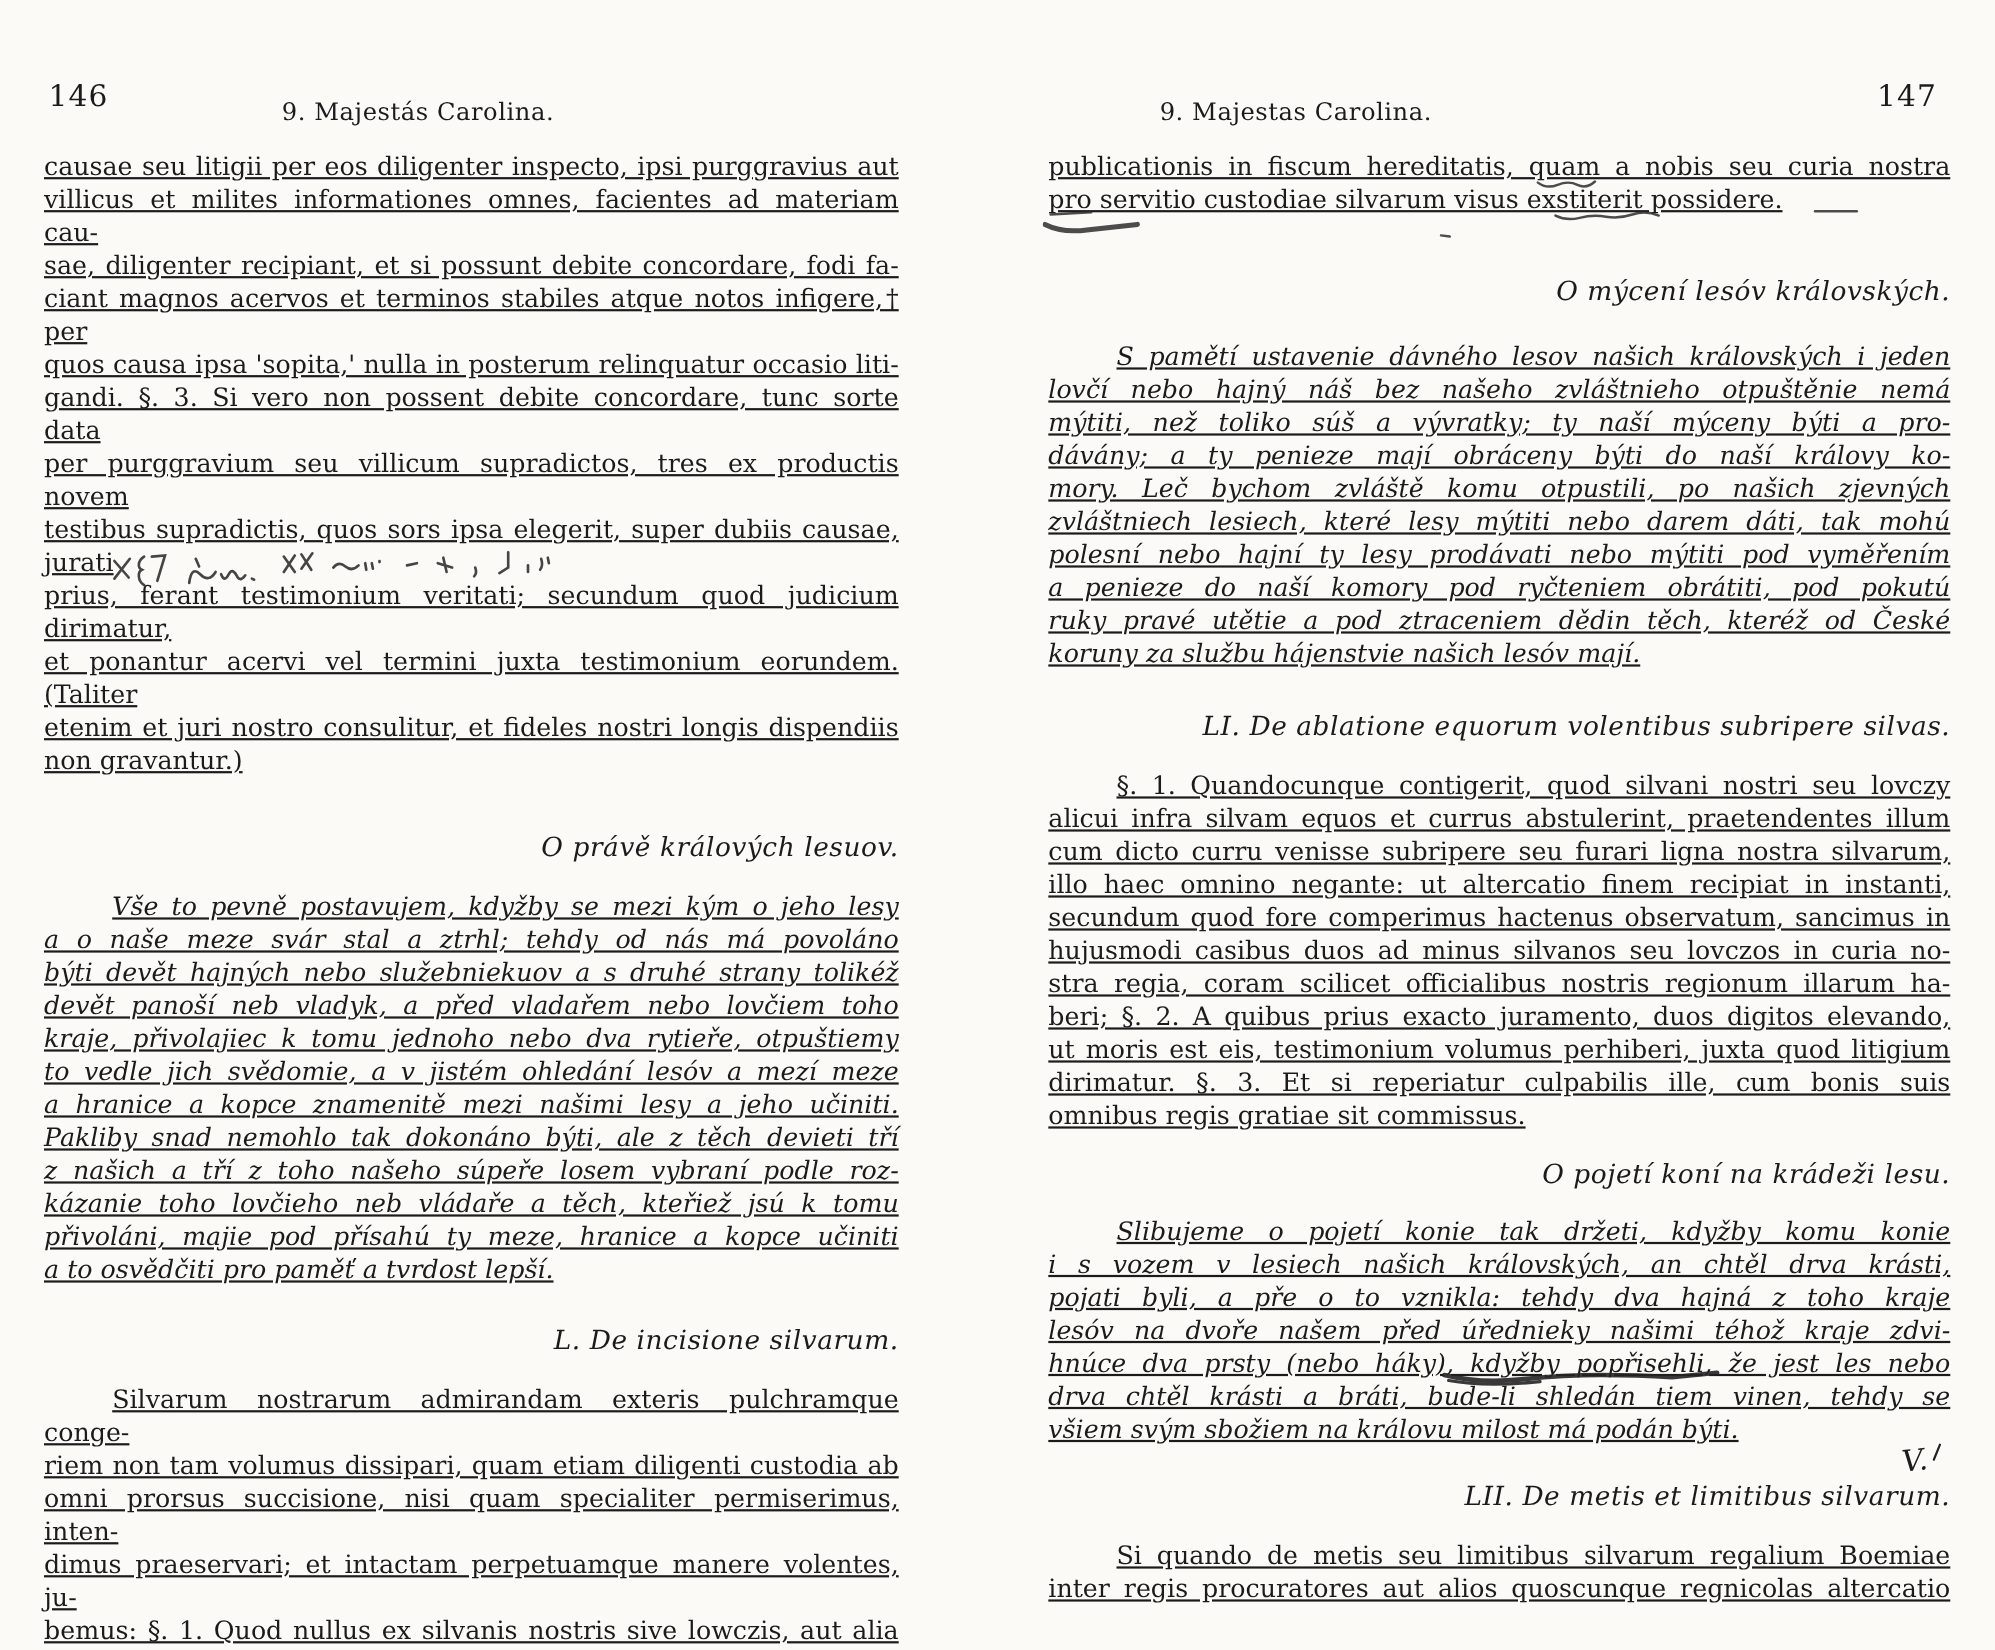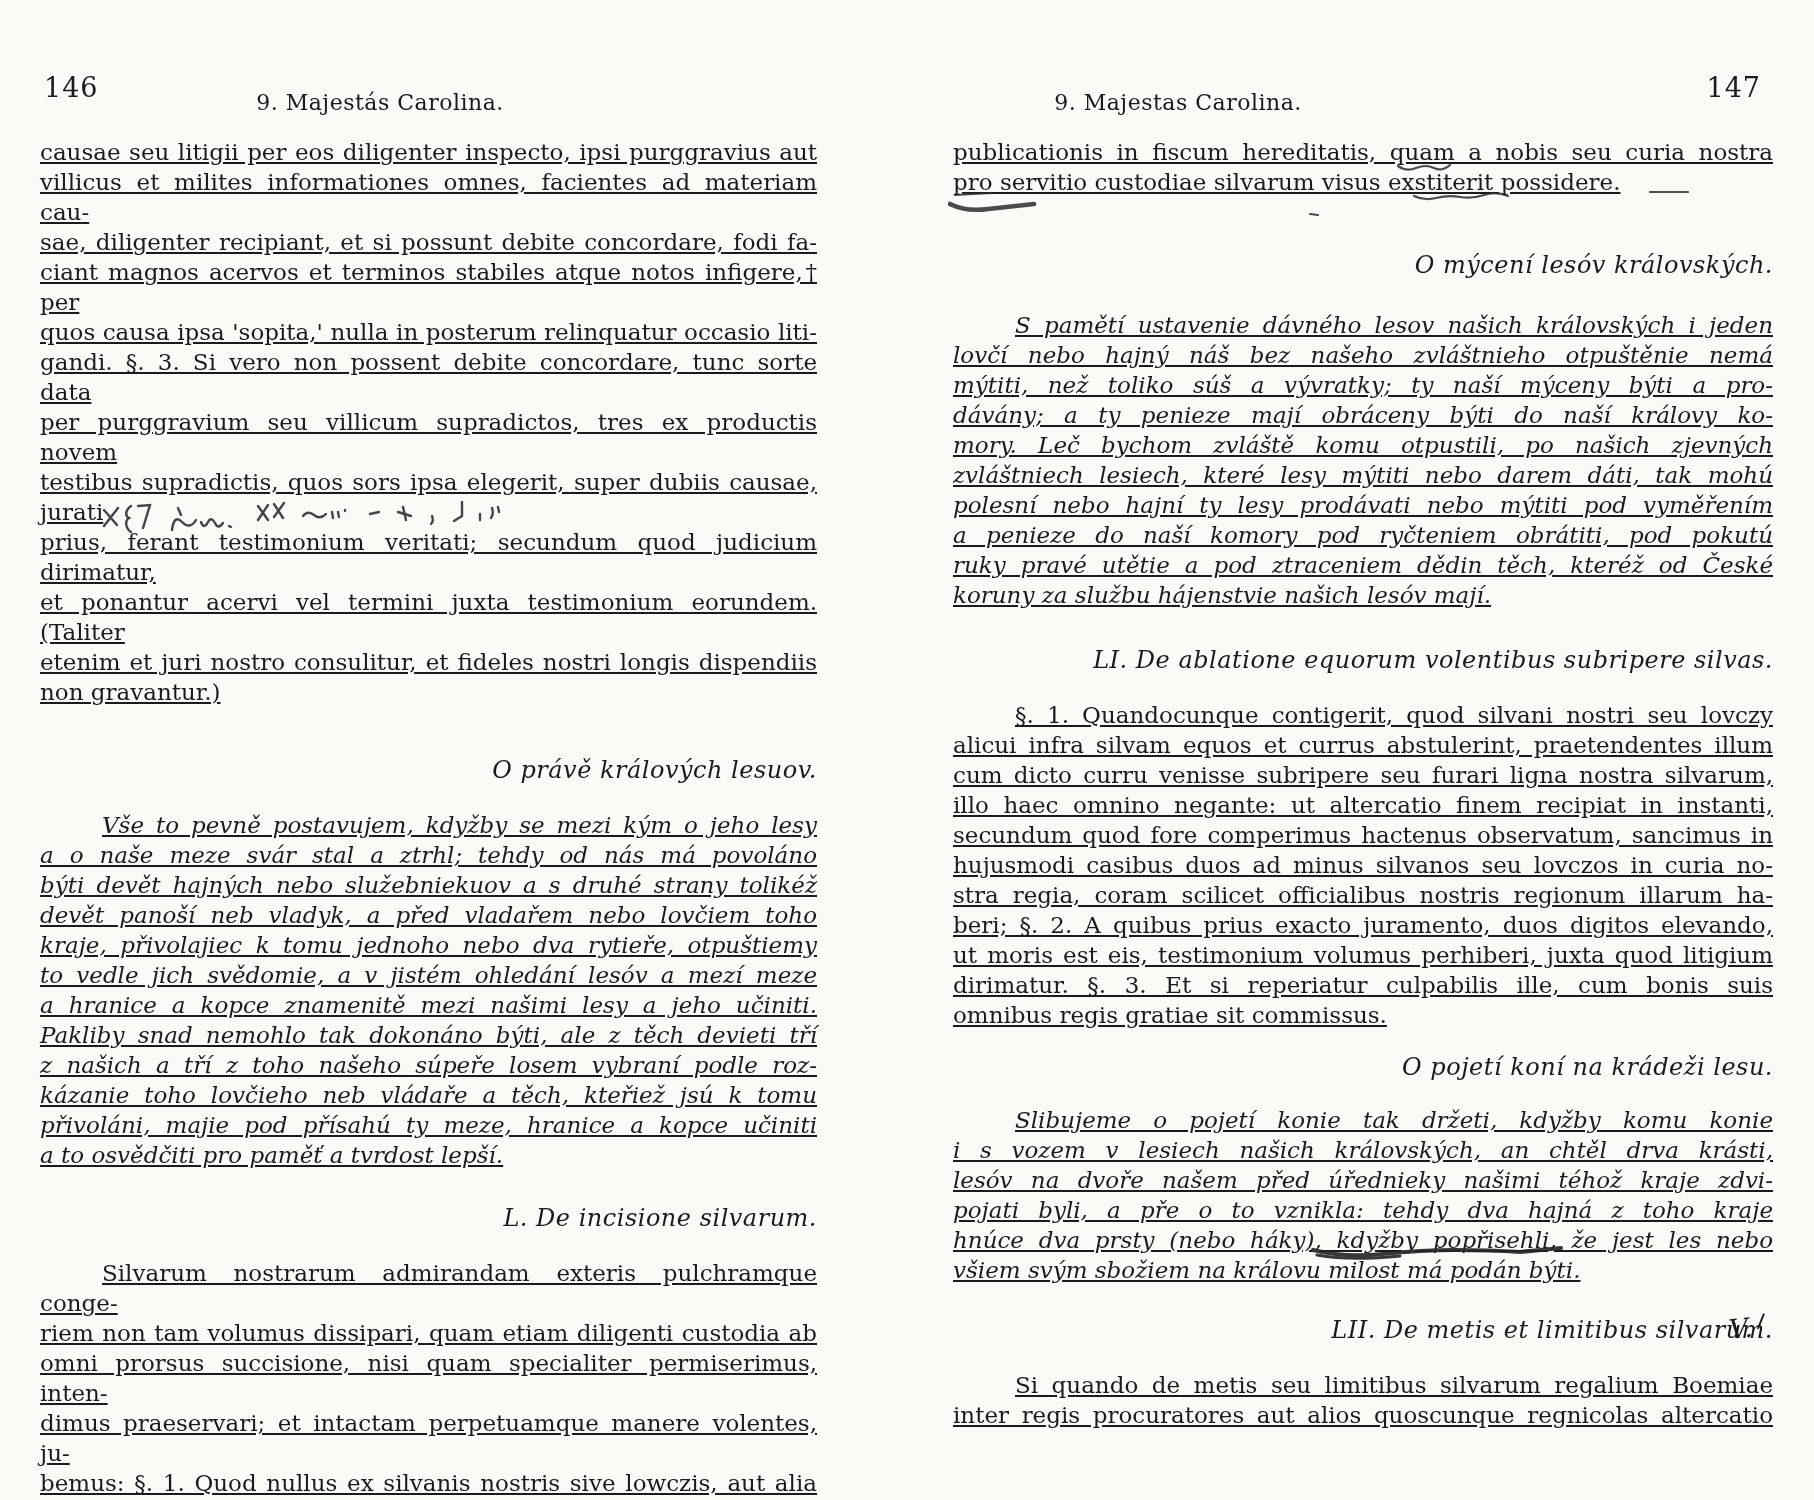--- a/index.html
+++ b/index.html
@@ -169,23 +169,24 @@
       <div class="line">ut moris est eis, testimonium volumus perhiberi, juxta quod litigium</div>
       <div class="line">dirimatur. §. 3. Et si reperiatur culpabilis ille, cum bonis suis</div>
       <div class="line last">omnibus regis gratiae sit commissus.</div>
     </div>
 
   <div class="heading czech" style="margin-top:22px">O pojetí koní na krádeži lesu.</div>
 
   <div class="para czech indent-first" style="margin-top:23px">
       <div class="line">Slibujeme o pojetí konie tak držeti, kdyžby komu konie</div>
       <div class="line">i s vozem v lesiech našich královských, an chtěl drva krásti,</div>
+      <div class="line">pojati byli, a pře o to vznikla: tehdy dva hajná z toho kraje</div>
       <div class="line">lesóv na dvoře našem před úřednieky našimi téhož kraje zdvi-</div>
-      <div class="line">pojati byli, a pře o to vznikla: tehdy dva hajná z toho kraje</div>
       <div class="line">hnúce dva prsty (nebo háky), kdyžby popřisehli, že jest les nebo</div>
+      <div class="line">drva chtěl krásti a bráti, bude-li shledán tiem vinen, tehdy se</div>
       <div class="line last">všiem svým sbožiem na královu milost má podán býti.</div>
     </div>
 
   <svg class="annot" style="left:352px;top:1238px" width="265" height="24" viewBox="0 0 265 24">
     <g stroke="#242424" fill="none" stroke-linecap="round" opacity="0.9">
       <path d="M8,12 Q40,20 78,16 T150,12 T215,14 L256,10" stroke-width="4.2"></path>
       <path d="M12,17 Q45,23 95,18" stroke-width="3"></path>
     </g>
   </svg>
 

